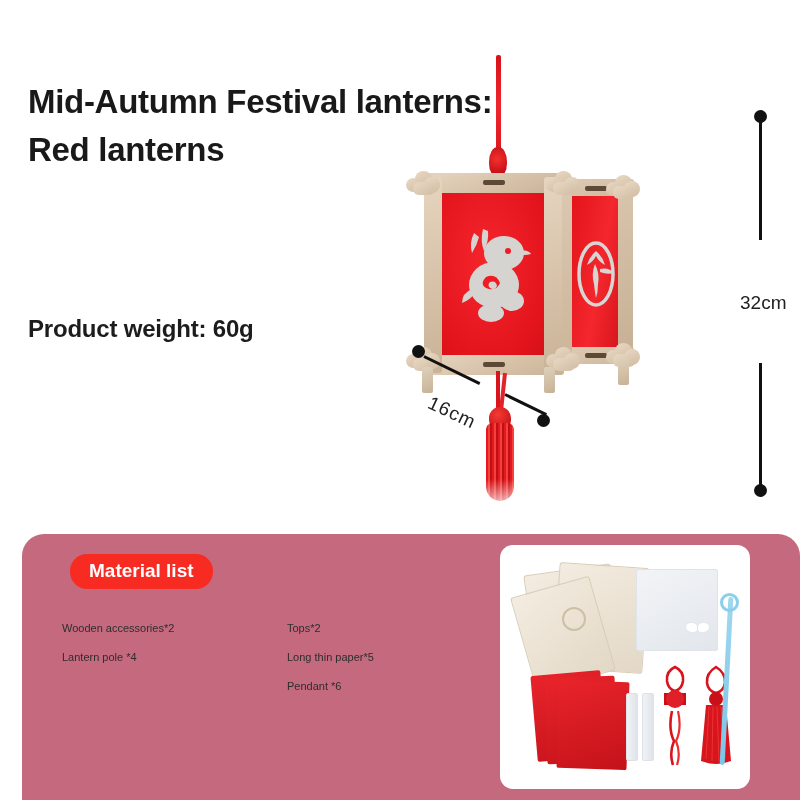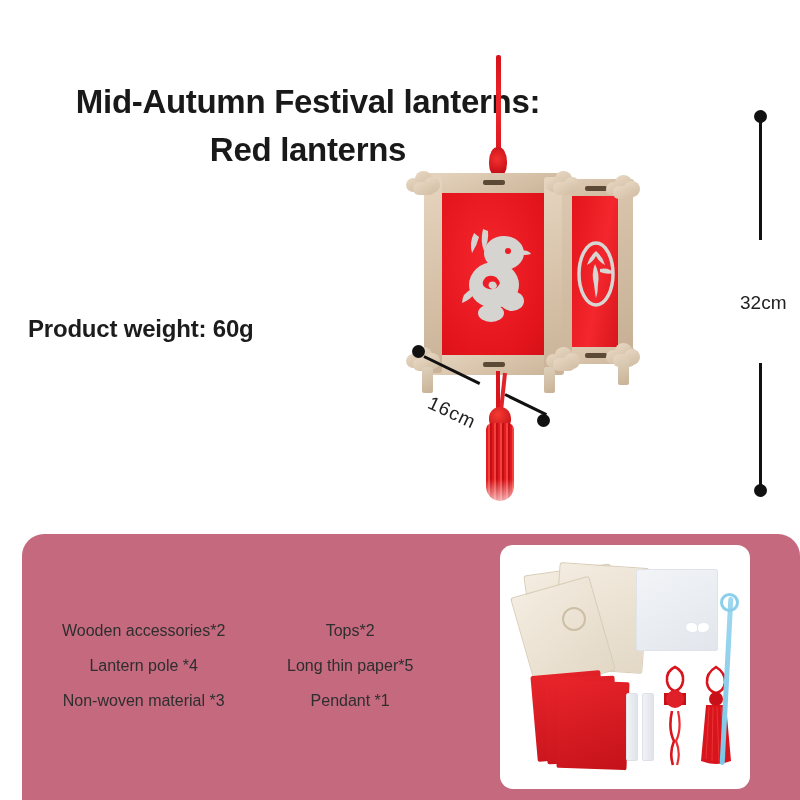--- a/index.html
+++ b/index.html
@@ -2,21 +2,21 @@
 <html><head>
 <meta charset="utf-8">
 <style>
   html,body{margin:0;padding:0;}
   body{
     width:800px;height:800px;position:relative;overflow:hidden;
     background:#ffffff;
     font-family:"Liberation Sans","DejaVu Sans",sans-serif;
     -webkit-font-smoothing:antialiased;
   }
-  #stage{position:absolute;inset:0;width:800px;height:800px;text-align:center;}
+  #stage{position:absolute;inset:0;width:800px;height:800px;}
 
   
   .headline{
     position:absolute;left:28px;top:78px;width:560px;
     font-size:33px;font-weight:bold;color:#191919;
     line-height:1.45;letter-spacing:-0.3px;
   }
   .headline .l2{display:block;}
 
   
@@ -98,21 +98,21 @@
   
   .pink-panel{
     position:absolute;left:22px;top:534px;width:778px;height:266px;
     background:#c4697e;border-radius:22px 22px 0 0;
   }
   .badge{
     position:absolute;left:48px;top:20px;
     background:#f72b21;color:#ffffff;font-weight:bold;font-size:19px;
     padding:6px 19px 7px;border-radius:17px;white-space:nowrap;
   }
-  .mat-col{position:absolute;font-size:16px;color:#2e2e2e;}
+  .mat-col{position:absolute;font-size:11px;color:#2e2e2e;}
   .mat-col.c1{left:40px;top:88px;}
   .mat-col.c2{left:253px;top:88px;margin-left:12px;}
   .mat-col li{list-style:none;margin:0 0 17px 0;white-space:nowrap;}
   .mat-col ul{margin:0;padding:0;}
 
   
   .photo{
     position:absolute;left:478px;top:11px;width:250px;height:244px;
     background:#ffffff;border-radius:13px;overflow:hidden;
   }
@@ -246,34 +246,34 @@
   <div>
     <div class="dot" style="left:412px;top:345px;"></div>
     <div class="diag" style="left:424px;top:355px;width:62px;transform:rotate(26deg);"></div>
     <div class="dimlabel rot" style="left:429px;top:391px;">16cm</div>
     <div class="diag" style="left:505px;top:393px;width:46px;transform:rotate(26deg);"></div>
     <div class="dot" style="left:537px;top:414px;"></div>
   </div>
 
   <div class="pink-panel">
 
+    <div class="badge">Material list</div>
 
     <div class="mat-col c1">
       <ul>
         <li>Wooden accessories*2</li>
         <li>Lantern pole *4</li>
-        <li>Non-woven material *3</li>
       </ul>
     </div>
 
     <div class="mat-col c2">
       <ul>
         <li>Tops*2</li>
         <li>Long thin paper*5</li>
-        <li>Pendant *1</li>
+        <li>Pendant *6</li>
       </ul>
     </div>
 
     <div class="photo">
 
       <div class="pi wood-sheet" style="left:30px;top:24px;width:86px;height:100px;transform:rotate(-8deg);"></div>
       <div class="pi wood-sheet" style="left:56px;top:20px;width:88px;height:104px;transform:rotate(4deg);"></div>
       <div class="pi wood-sheet" style="left:22px;top:40px;width:80px;height:96px;transform:rotate(-16deg);"></div>
       <div class="pi" style="left:62px;top:62px;width:20px;height:20px;border-radius:50%;border:2px solid #cdbfa6;"></div>
 

